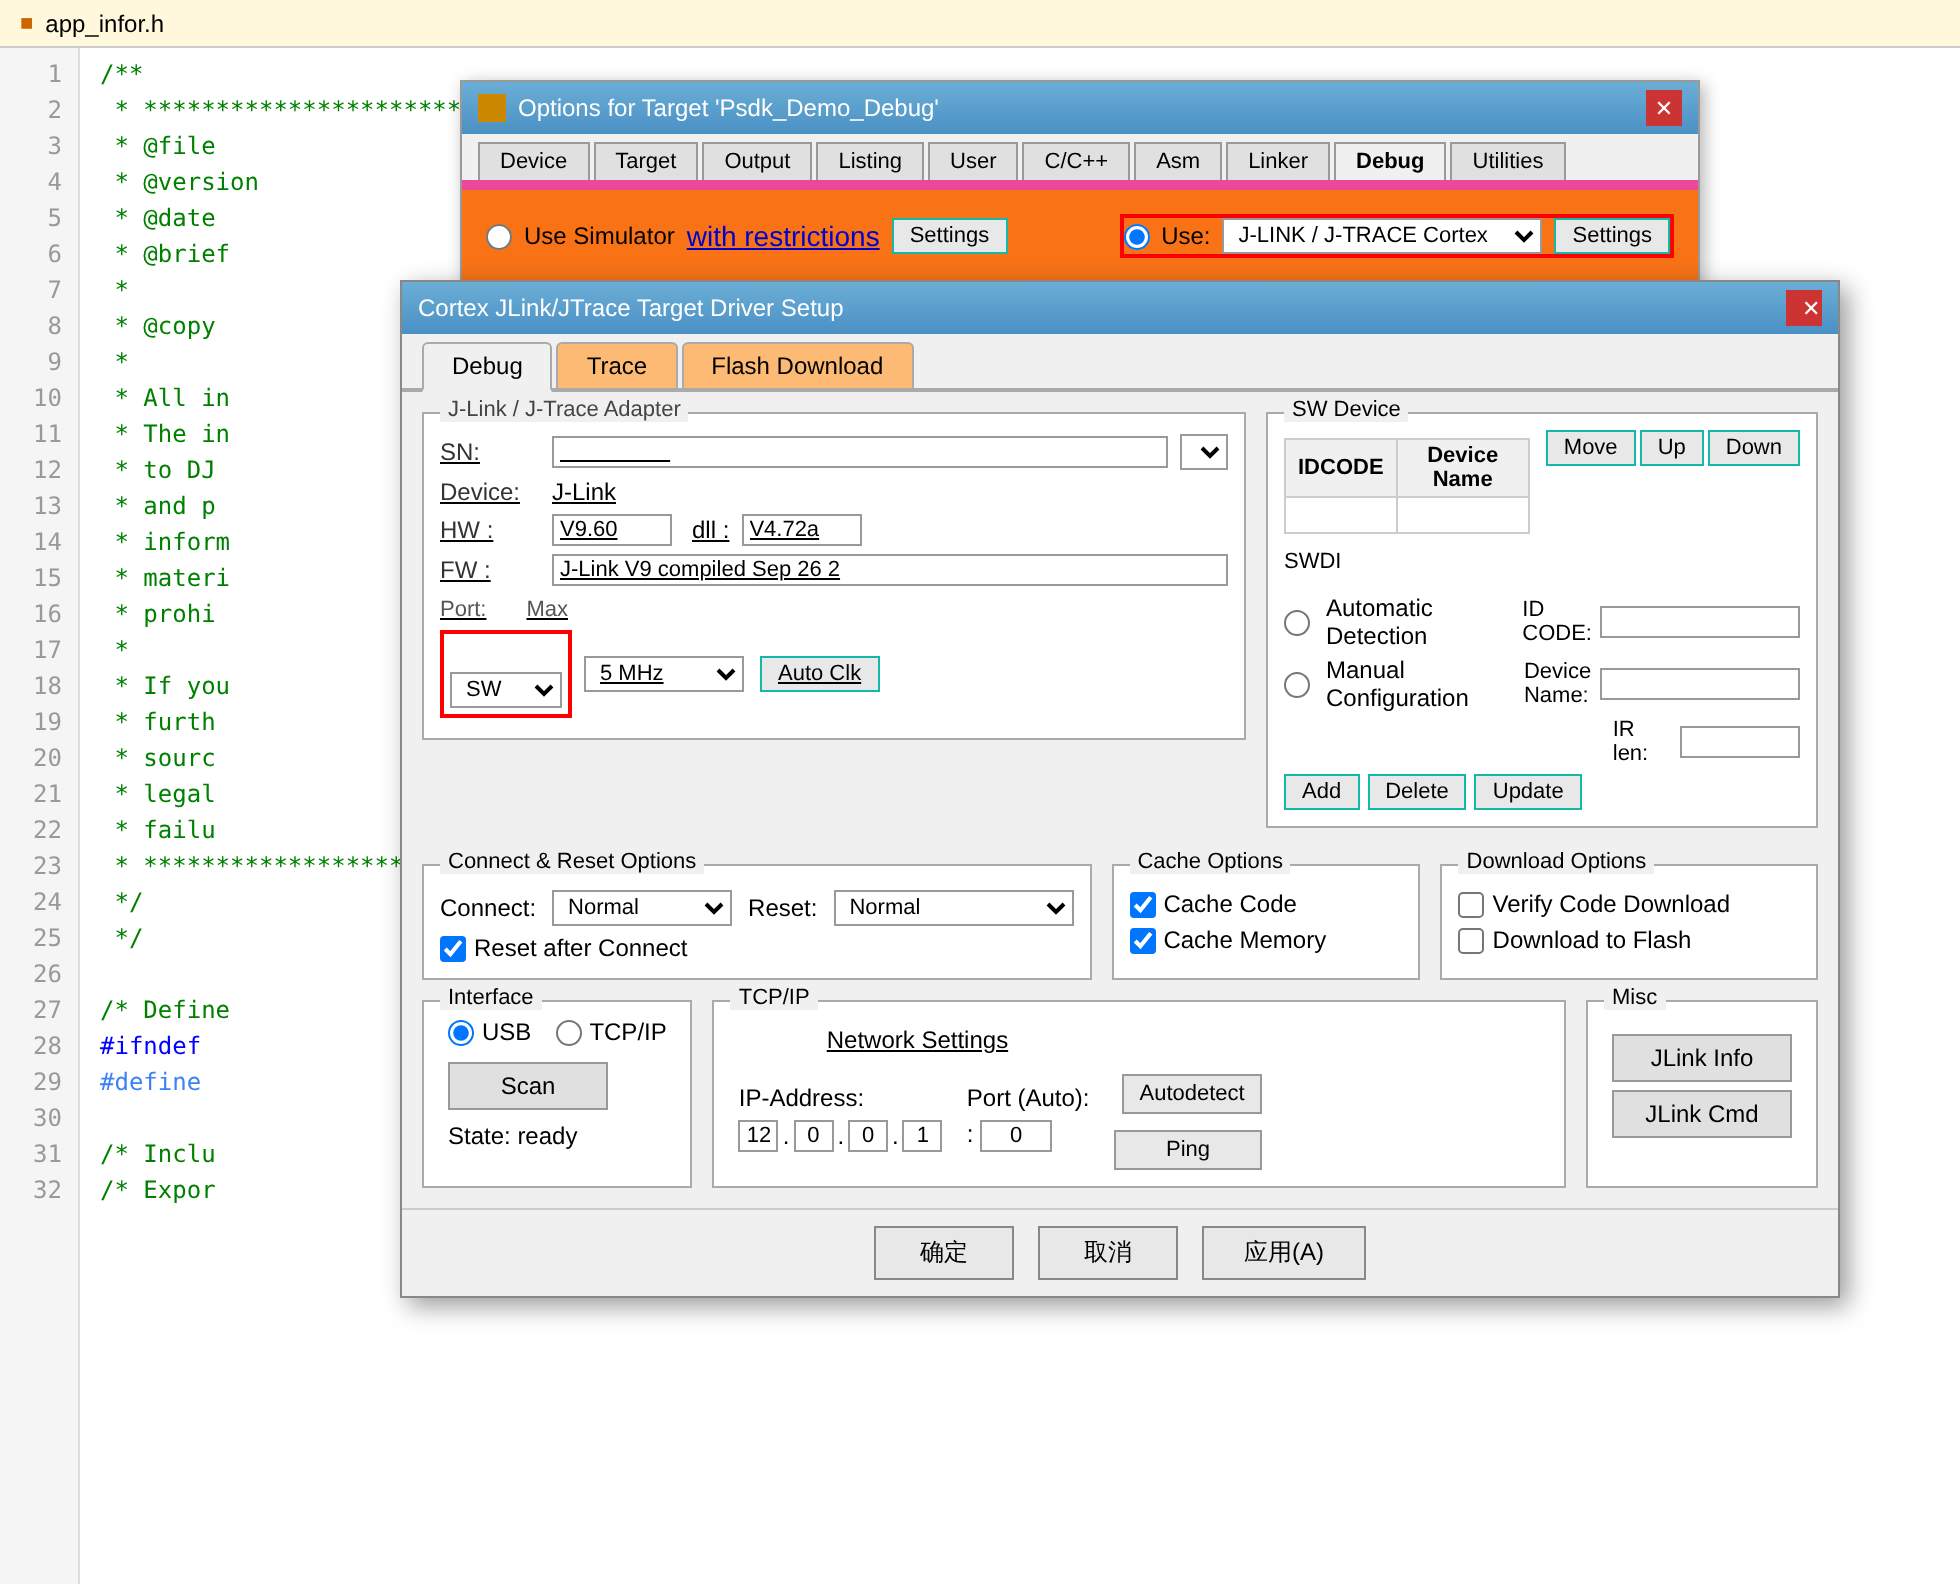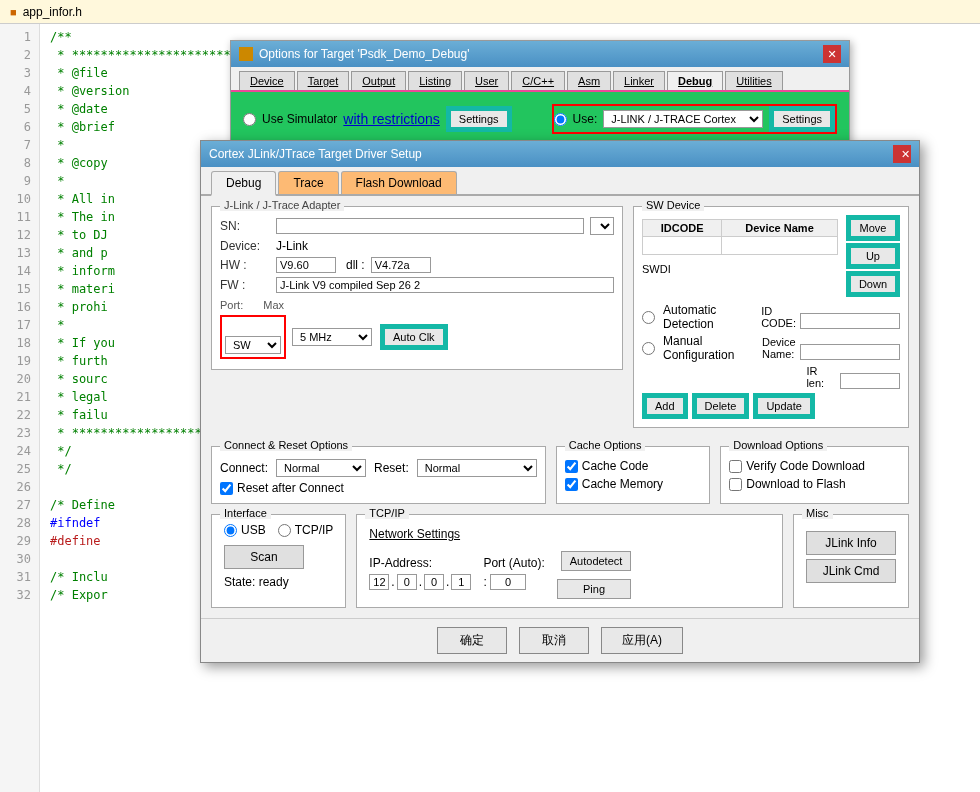--- a/index.html
+++ b/index.html
@@ -66,21 +66,21 @@
 
     .code-line { white-space: pre; }
     .c-comment { color: #008000; }
 
     
     .options-dialog {
       position: absolute;
       top: 40px;
       left: 230px;
       width: 620px;
-      background: #22c55e;
+      background: #f97316;
       border: 1px solid #999;
       box-shadow: 2px 2px 8px rgba(0,0,0,0.3);
       z-index: 10;
     }
 
     .dialog-titlebar {
       background: linear-gradient(to bottom, #6baed6, #4a90c4);
       color: white;
       padding: 4px 8px;
       display: flex;
@@ -112,24 +112,23 @@
       cursor: pointer;
       font-size: 11px;
       display: flex;
       align-items: center;
       justify-content: center;
     }
 
     .dialog-tabs {
       display: flex;
       background: #f0f0f0;
-      border-bottom: 2px solid #ec4899;
+      border-bottom: 5px solid #ec4899;
       padding: 4px 8px 0;
       gap: 2px;
-      text-decoration: underline;
     }
 
     .dialog-tab {
       padding: 3px 10px;
       border: 1px solid #999;
       border-bottom: none;
       background: #e0e0e0;
       cursor: pointer;
       font-size: 11px;
     }
@@ -157,21 +156,21 @@
     select, input[type="text"] {
       font-size: 11px;
       padding: 1px 3px;
       border: 1px solid #999;
       background: white;
     }
 
     button {
       font-size: 11px;
       padding: 2px 8px;
-      border: 5px solid #14b8a6;
+      border: 1px solid #14b8a6;
       background: #e8e8e8;
       cursor: pointer;
     }
 
     
     .cortex-dialog {
       position: absolute;
       top: 140px;
       left: 200px;
       width: 720px;
@@ -218,20 +217,21 @@
 
     .cortex-body {
       padding: 10px;
       display: flex;
       gap: 10px;
     }
 
     
     .left-panel {
       flex: 1;
+      text-decoration: underline;
     }
 
     
     .right-panel {
       width: 276px;
     }
 
     .group-box {
       border: 1px solid #aaa;
       background: white;
@@ -308,21 +308,21 @@
     }
     .sw-table td {
       border: 1px solid #ccc;
       padding: 2px 6px;
       font-size: 11px;
       height: 18px;
     }
 
     .move-btn-group {
       display: flex;
-      flex-direction: column;
+      flex-direction: row;
       gap: 2px;
       margin-left: 4px;
     }
 
     .swdi-row {
       display: flex;
       align-items: flex-start;
       gap: 4px;
     }
 
@@ -338,21 +338,21 @@
 
     .detection-row {
       display: flex;
       align-items: center;
       gap: 8px;
       margin-bottom: 3px;
     }
 
     .id-field {
       display: flex;
-      align-items: flex-end;
+      align-items: center;
       gap: 4px;
       font-size: 11px;
     }
 
     .id-input {
       border: 1px solid #999;
       padding: 1px 4px;
       font-size: 11px;
       width: 100px;
       background: white;
@@ -627,21 +627,21 @@
       <div class="code-line c-comment"> * furth</div>
       <div class="code-line c-comment"> * sourc</div>
       <div class="code-line c-comment"> * legal</div>
       <div class="code-line c-comment"> * failu</div>
       <div class="code-line c-comment"> * **********************************</div>
       <div class="code-line c-comment"> */</div>
       <div class="code-line c-comment"> */</div>
       <div class="code-line">&nbsp;</div>
       <div class="code-line c-comment">/* Define</div>
       <div class="code-line"><span style="color:#0000ff">#ifndef</span></div>
-      <div class="code-line"><span style="color:#b91c1c">#define</span></div>
+      <div class="code-line"><span style="color:#3b82f6">#define</span></div>
       <div class="code-line">&nbsp;</div>
       <div class="code-line c-comment">/* Inclu</div>
       <div class="code-line c-comment">/* Expor</div>
     </div>
   </div>
 </div>
 
 <div class="options-dialog">
   <div class="dialog-titlebar">
     <div class="dialog-titlebar-left">
@@ -862,21 +862,21 @@
         <span>USB</span>
         <input type="radio" name="interface" style="margin-left: 8px;">
         <span>TCP/IP</span>
       </div>
       <button class="scan-btn">Scan</button>
       <div class="state-text">State: ready</div>
     </div>
 
     <div class="tcpip-box">
       <span class="box-title">TCP/IP</span>
-      <div style="text-decoration:underline; font-size:12px; margin-top:4px;">Network Settings</div>
+      <div style="text-decoration:underline; font-size:12px; margin-top:4px;margin-left:44px;">Network Settings</div>
       <div style="display:flex; align-items:center; gap:4px; margin-top:6px;">
         <div>
           <span style="font-size:12px;">IP-Address:</span>
           <div class="ip-row">
             <input type="text" class="ip-seg" value="127" style="">
             <span class="ip-dot">.</span>
             <input type="text" class="ip-seg" value="0" style="">
             <span class="ip-dot">.</span>
             <input type="text" class="ip-seg" value="0" style="">
             <span class="ip-dot">.</span>

